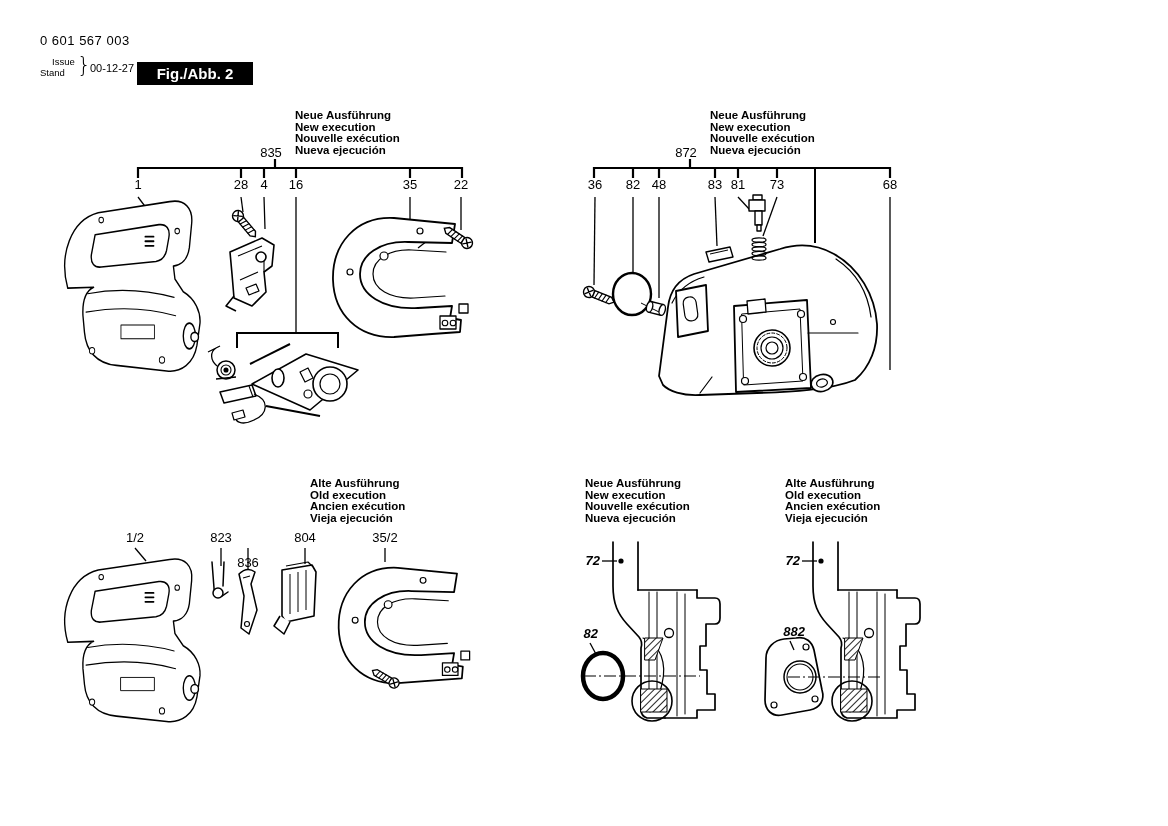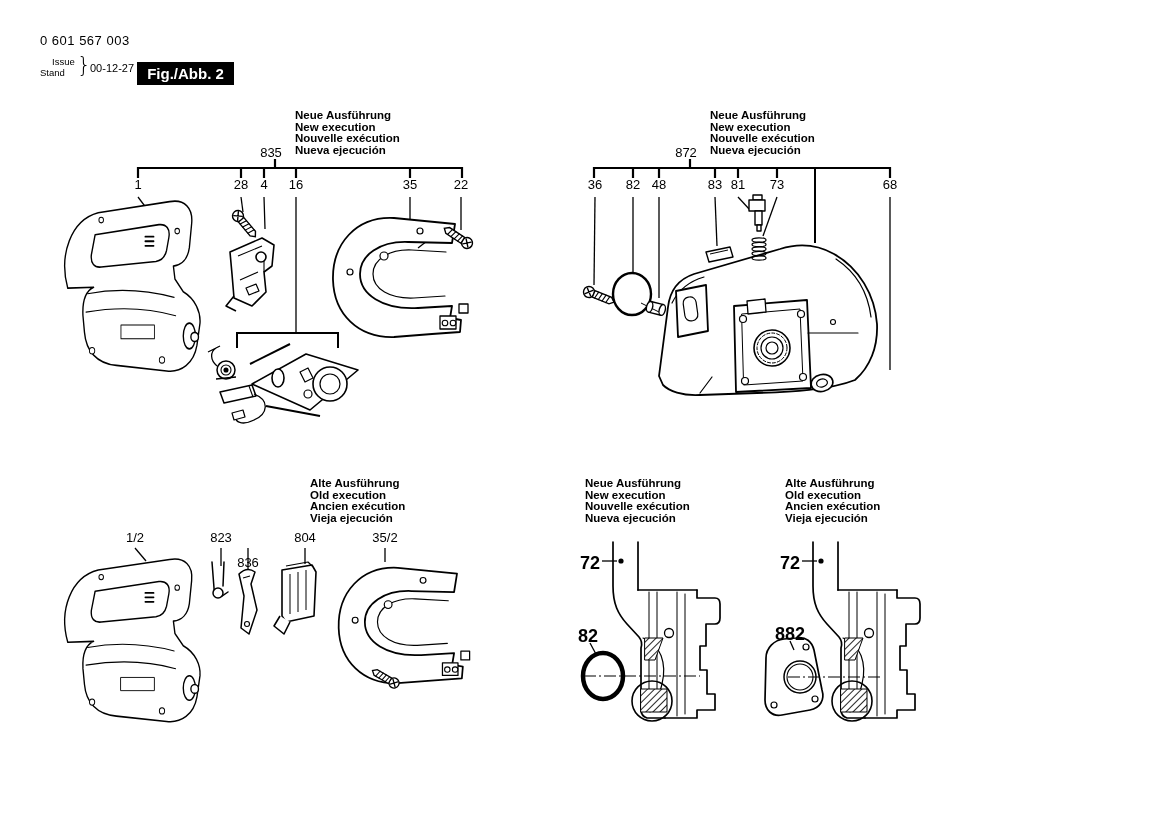--- a/index.html
+++ b/index.html
@@ -3,25 +3,25 @@
 <meta charset="utf-8">
 <style>
   html,body{margin:0;padding:0;background:#e8e8e8;}
   #page{position:relative;width:1168px;height:826px;background:#fff;overflow:hidden;
         font-family:"Liberation Sans",sans-serif;color:#000;}
   .abs{position:absolute;}
   .docnum{font-size:13px;letter-spacing:.5px;}
   .tiny{font-size:9.5px;line-height:11px;}
   .brace{font-size:22px;font-weight:300;font-family:"DejaVu Sans",sans-serif;}
   .date{font-size:11px;}
-  .badge{background:#000;color:#fff;width:97px;height:23px;display:flex;
+  .badge{background:#000;color:#fff;width:116px;height:23px;display:flex;
          align-items:center;justify-content:center;font-size:15px;font-weight:bold;}
   .note{font-size:11.5px;font-weight:bold;line-height:11.6px;white-space:nowrap;}
   .pn{font-size:13px;font-weight:normal;transform:translateX(-50%);white-space:nowrap;}
-  .pr{font-size:18px;font-weight:bold;transform:translateX(-100%);white-space:nowrap;}
+  .pr{font-size:13px;font-weight:bold;transform:translateX(-100%);white-space:nowrap;font-style:italic;}
   .foot{font-size:10px;line-height:11px;color:#41414c;}
   svg{position:absolute;left:0;top:0;}
 </style>
 </head>
 <body>
 
 <div id="page">
 
   <svg width="1168" height="826" viewBox="0 0 1168 826">
     <defs>

